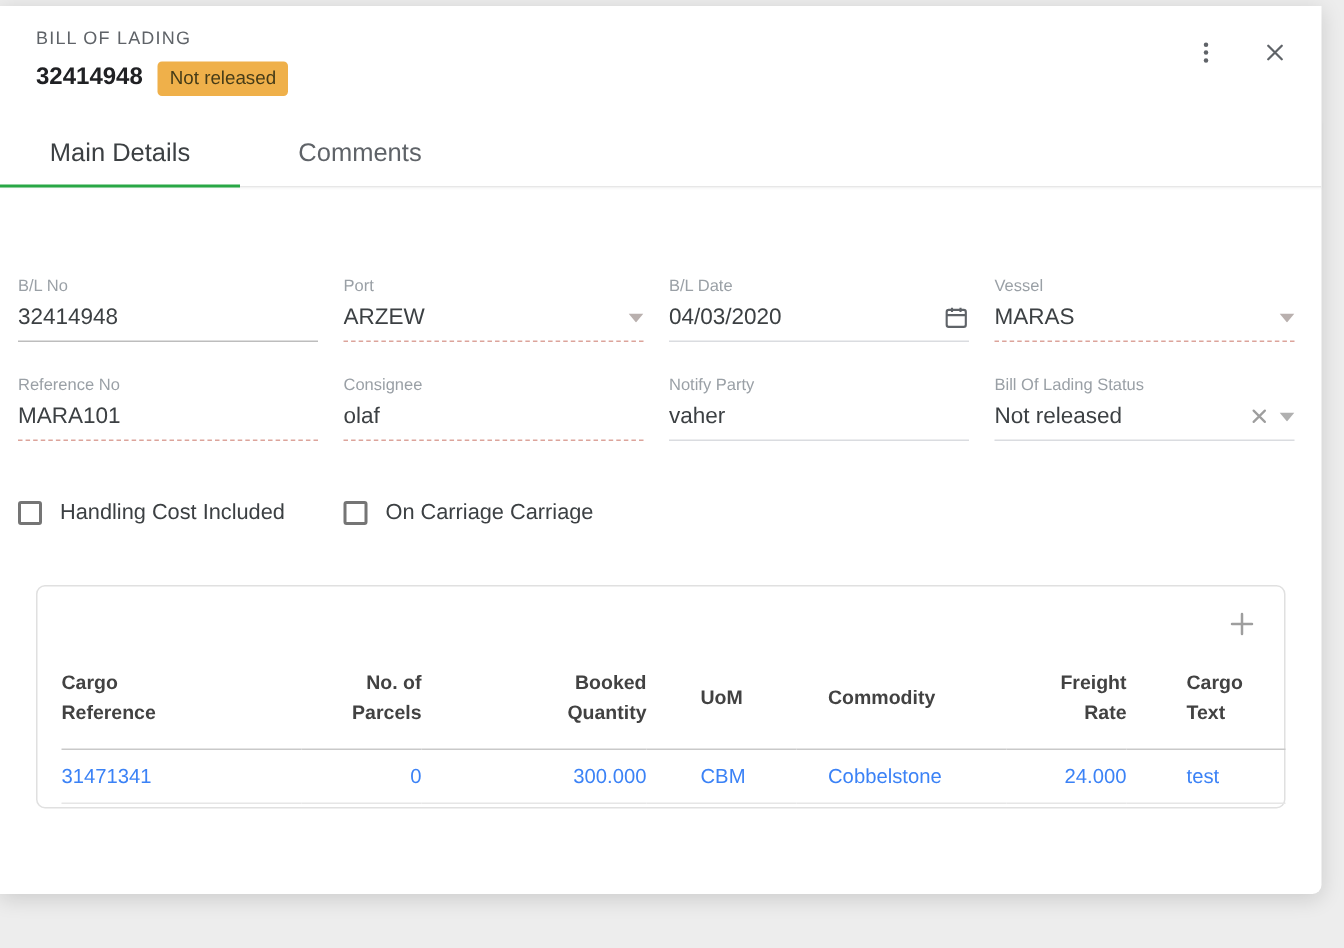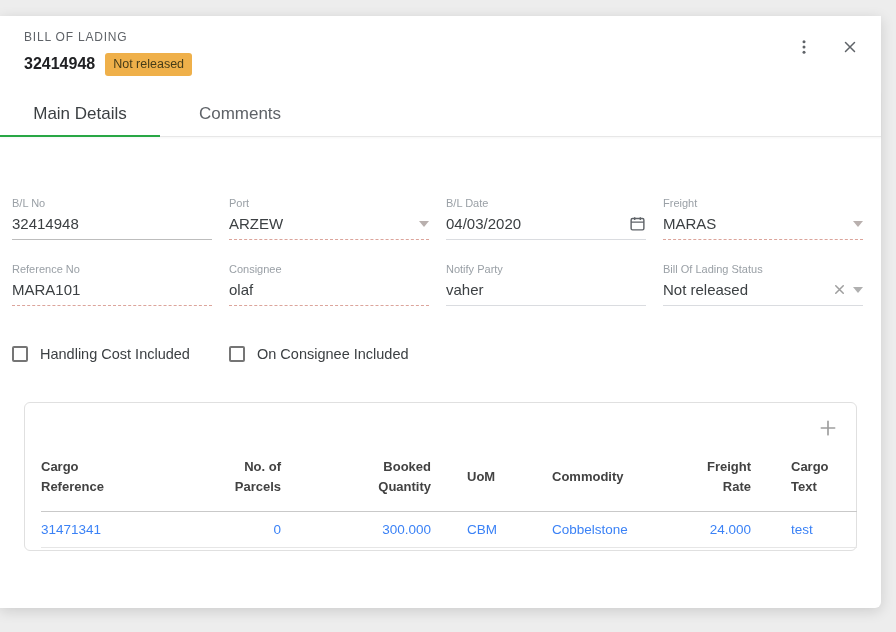--- a/index.html
+++ b/index.html
@@ -4,21 +4,21 @@
 <style>
   * { box-sizing: border-box; margin: 0; padding: 0; }
   html, body { width: 896px; height: 632px; }
   body {
     font-family: "Liberation Sans", sans-serif;
     background: #ededed;
     position: relative;
     overflow: hidden;
   }
   .dialog {
-    position: absolute; left: 0; top: 16px;
+    position: absolute; left: 0; top: 4px;
     width: 881px; height: 592px;
     background: #ffffff;
     border-radius: 0 0 6px 0;
     box-shadow: 0 3px 14px rgba(0,0,0,0.14);
   }
   
   .dlg-header { padding: 14px 24px 0 24px; position: relative; }
   .eyebrow { font-size: 12px; letter-spacing: 0.8px; color: #5f6368; }
   .doc-line { margin-top: 9px; display: flex; align-items: center; gap: 10px; }
   .doc-number { font-size: 16px; font-weight: bold; color: #202124; }
@@ -166,21 +166,21 @@
         <span class="f-value">04/03/2020</span>
         <svg width="17" height="17" viewBox="0 0 24 24" fill="none" stroke="#5f6368" stroke-width="2">
           <rect x="3" y="5" width="18" height="16" rx="2"></rect>
             <path d="M16 3v4M8 3v4M3 10h18"></path>
         </svg>
       </div>
     </div>
 
 
     <div class="field">
-      <span class="f-label">Freight</span>
+      <span class="f-label">Vessel</span>
       <div class="f-control dashed">
         <span class="f-value">MARAS</span>
         <svg width="10" height="6" viewBox="0 0 10 6">
             <path d="M0 0h10L5 6z" fill="#b9b0ae"></path>
           </svg>
       </div>
     </div>
 
     <div class="field">
       <span class="f-label">Reference No</span>
@@ -219,21 +219,21 @@
     <div class="chk-cell">
       <label class="checkbox">
         <span class="box"></span>
         <span class="cb-label">Handling Cost Included</span>
       </label>
     </div>
 
     <div class="chk-cell">
       <label class="checkbox">
         <span class="box"></span>
-        <span class="cb-label">On Consignee Included</span>
+        <span class="cb-label">On Carriage Carriage</span>
       </label>
     </div>
 
     <div></div>
   </div>
 
   <div class="card">
     <div class="card-toolbar">
       <button class="icon-btn">
         <svg width="20" height="20" viewBox="0 0 24 24" fill="none" stroke="#9e9e9e" stroke-width="2" stroke-linecap="round">

